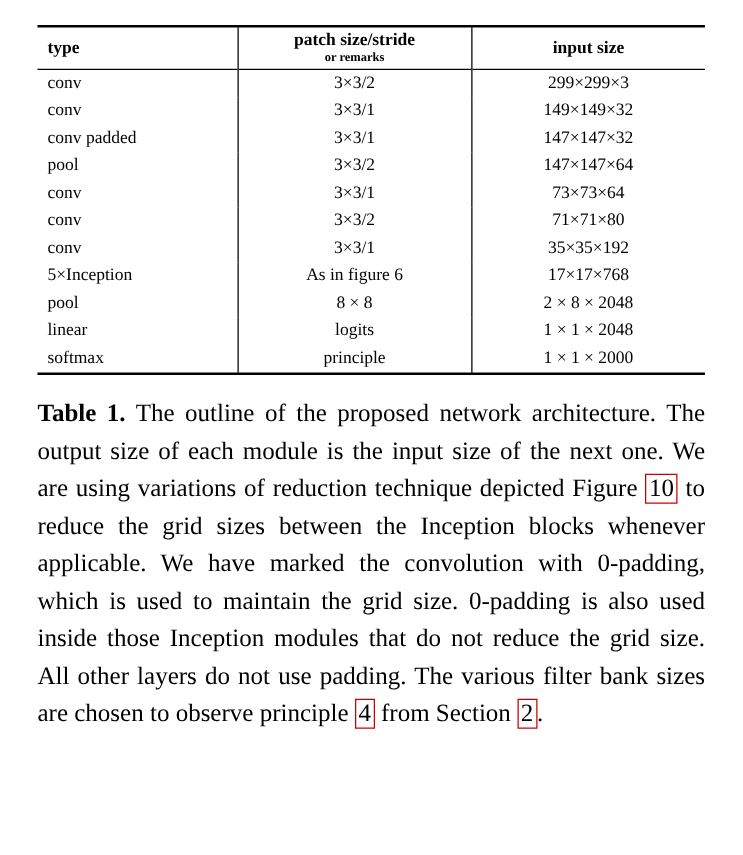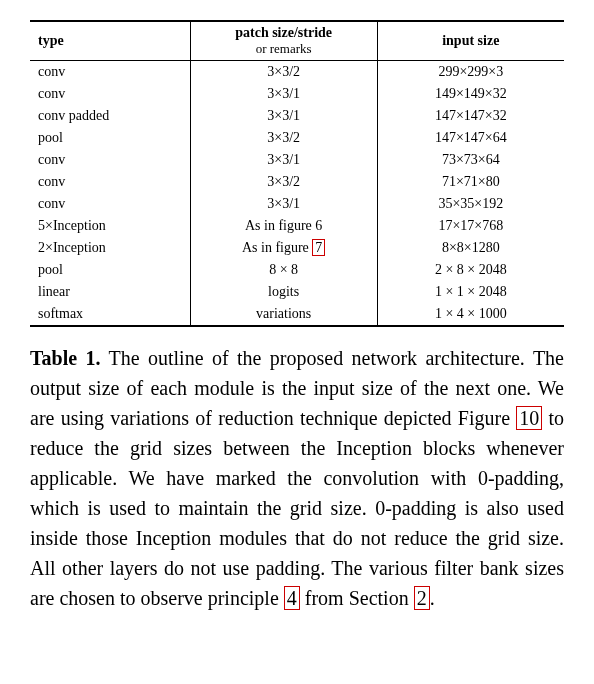--- a/index.html
+++ b/index.html
@@ -50,22 +50,22 @@
     table td:nth-child(2), table th:nth-child(2) {
       border-right: 1px solid #000;
     }
 
     .th-main {
       font-weight: bold;
       display: block;
       text-align: center;
     }
     .th-sub {
-      font-weight: normal;
-      font-size: 13px;
+      font-weight: bold;
+      font-size: 10px;
       display: block;
     }
 
     .col-type { width: 30%; }
     .col-patch { width: 35%; }
     .col-input { width: 35%; }
 
     .highlighted-ref {
       border: 1.5px solid #cc0000;
       padding: 0 2px;
@@ -132,38 +132,33 @@
           <td>conv</td>
           <td>3×3/1</td>
           <td>35×35×192</td>
         </tr>
         <tr>
           <td>5×Inception</td>
           <td>As in figure <span>6</span></td>
           <td>17×17×768</td>
         </tr>
         <tr>
-          <td>2×Inception</td>
-          <td>As in figure <span class="highlighted-ref">7</span></td>
-          <td>8×8×1280</td>
-        </tr>
-        <tr>
           <td>pool</td>
           <td>8 × 8</td>
           <td>2 × 8 × 2048</td>
         </tr>
         <tr>
           <td>linear</td>
           <td>logits</td>
           <td>1 × 1 × 2048</td>
         </tr>
         <tr>
           <td>softmax</td>
-          <td>variations</td>
-          <td>1 × 4 × 1000</td>
+          <td>principle</td>
+          <td>1 × 1 × 2000</td>
         </tr>
       </tbody>
   </table>
 </div>
 
 <div class="caption">
   <span class="caption-label">Table 1.</span><span> The outline of the proposed network architecture.  The output size of each module is the input size of the next one.  We are using variations of reduction technique depicted Figure </span><span class="highlighted-ref">10</span><span> to reduce the grid sizes between the Inception blocks whenever applicable.  We have marked the convolution with 0-padding, which is used to maintain the grid size.  0-padding is also used inside those Inception modules that do not reduce the grid size.  All other layers do not use padding.  The various filter bank sizes are chosen to observe principle </span><span class="highlighted-ref">4</span><span> from Section </span><span class="highlighted-ref">2</span><span>.</span>
 </div>
 
 </body></html>

